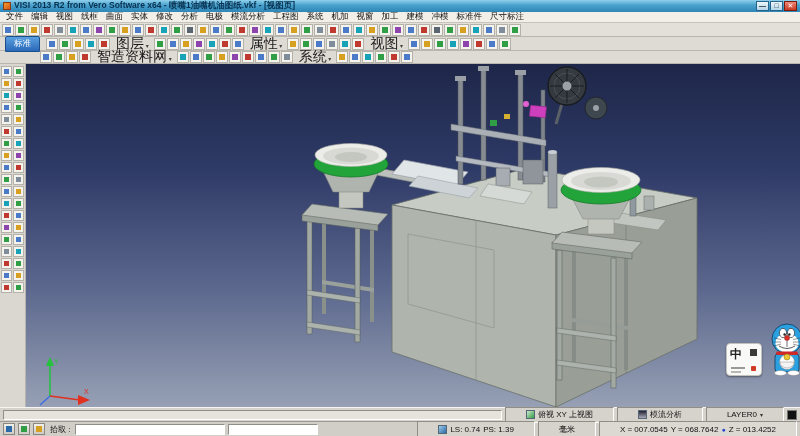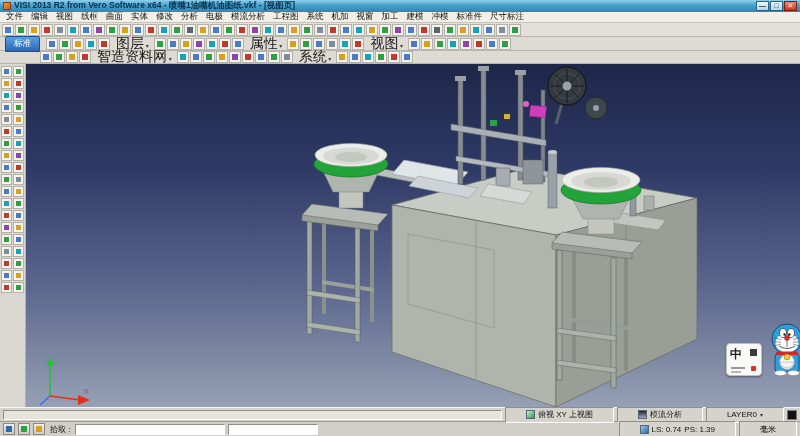--- a/index.html
+++ b/index.html
@@ -437,13 +437,19 @@
   <input class="sinput w2" style="">
   <div class="spacer"></div>
   <div class="seg">
     <span class="mini mini-blue"></span>
     <span>LS: 0.74</span>
     <span>PS: 1.39</span>
   </div>
   <div class="seg">
     <span>毫米</span>
   </div>
+  <div class="seg coords">
+    <span>X = 007.0545</span>
+    <span>Y = 068.7642</span>
+    <span class="dot">●</span>
+    <span>Z = 013.4252</span>
+  </div>
 </div>
 
 </body></html>

